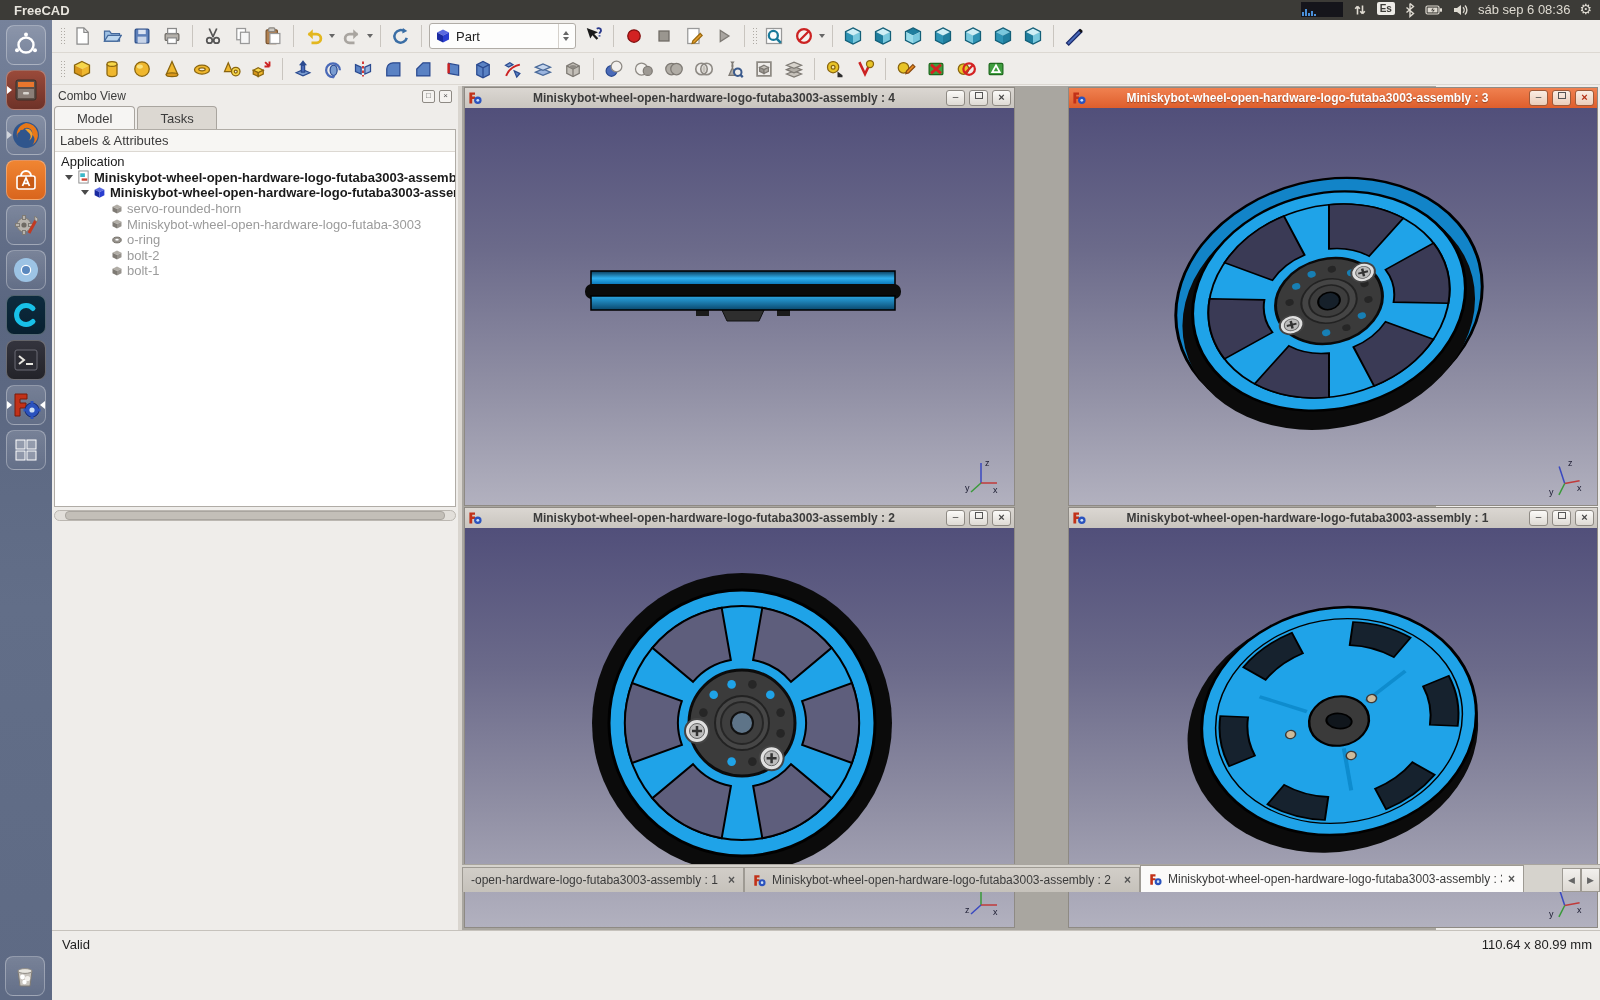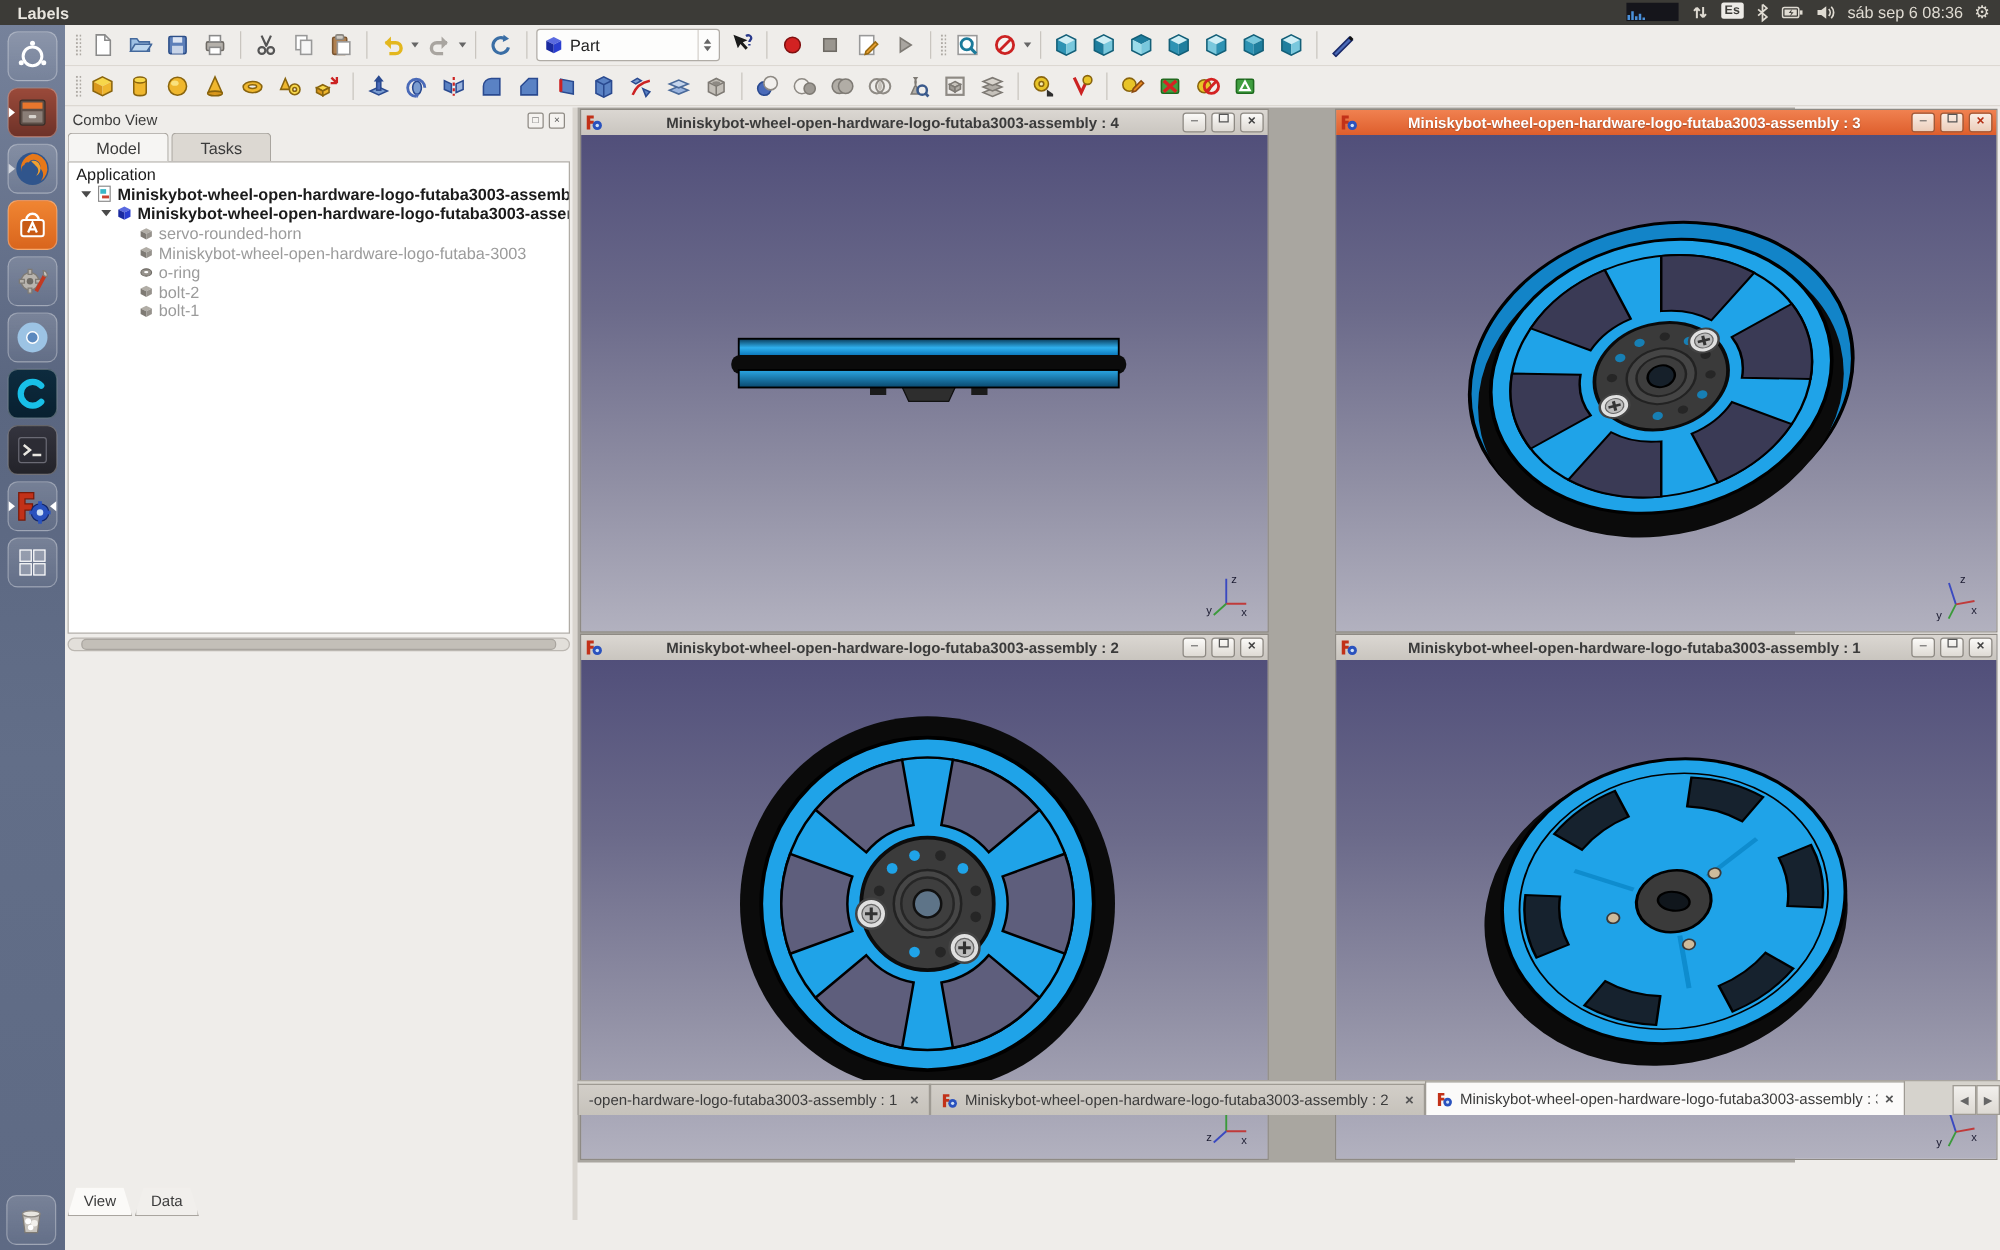--- a/index.html
+++ b/index.html
@@ -115,21 +115,21 @@
   
   #statusbar{position:absolute;left:0;top:910px;width:1548px;height:70px;background:#EFEDEA;
     border-top:1px solid #C6C2BC;font-size:13px;color:#1E1E1E;box-sizing:border-box;}
   #statusbar .left{position:absolute;left:10px;top:6px;}
   #statusbar .right{position:absolute;right:8px;top:6px;}
 </style>
 </head>
 <body>
 
 <div id="topbar">
-  <span class="title">Labels</span>
+  <span class="title">FreeCAD</span>
   <div id="tray">
     <svg width="42" height="15">
         <rect width="42" height="15" fill="#15151B"></rect>
         <path d="M1 14V10h2v4zM4 14V7h2v7zM7 14v-3h2v3zM10 14V9h2v5zM13 14v-2h2v2z" fill="#4A90D9"></path>
       </svg>
     <svg width="16" height="16" viewBox="0 0 16 16">
         <path d="M5.5 12.5V4.2M5.5 4.2 3.2 6.7M5.5 4.2 7.8 6.7" stroke="#DFDBD2" stroke-width="1.6" fill="none"></path>
         <path d="M10.5 3.5v8.3m0 0L8.2 9.3m2.3 2.5 2.3-2.5" stroke="#DFDBD2" stroke-width="1.6" fill="none"></path>
       </svg>
     <span class="es-badge">Es</span>
@@ -662,20 +662,23 @@
     </div>
     <div id="ptabs">
       <div class="ptab active">
           <span>Model</span>
         </div>
       <div class="ptab">
           <span>Tasks</span>
         </div>
     </div>
     <div id="treebox">
+      <div id="treehdr">
+          <span>Labels &amp; Attributes</span>
+        </div>
       <div style="padding:2px 0 0 4px;">
         <div class="trow" style="padding-left:2px;">
             <span>Application</span>
           </div>
         <div class="trow bold" style="padding-left:6px;">
           <span class="exp"></span>
           <svg class="ticon" width="13" height="14" viewBox="0 0 14 15">
               <rect x="2" y="1" width="10" height="13" fill="#fff" stroke="#8A8A8A"></rect>
               <rect x="3.5" y="3.5" width="5" height="4" fill="#3AB8C8"></rect>
               <rect x="5" y="9" width="6" height="2.5" fill="#CC4433"></rect>
@@ -1007,13 +1010,17 @@
         </svg>
       <span style="flex:1;overflow:hidden;">Miniskybot-wheel-open-hardware-logo-futaba3003-assembly : 3</span>
       <span class="x">×</span>
     </div>
     <div id="tabarrows">
       <span class="tarr">◀</span>
       <span class="tarr">▶</span>
     </div>
   </div>
 
+  <div id="statusbar">
+    <span class="left">Valid</span>
+    <span class="right">110.64 x 80.99 mm</span>
+  </div>
 </div>
 
 </body></html>

